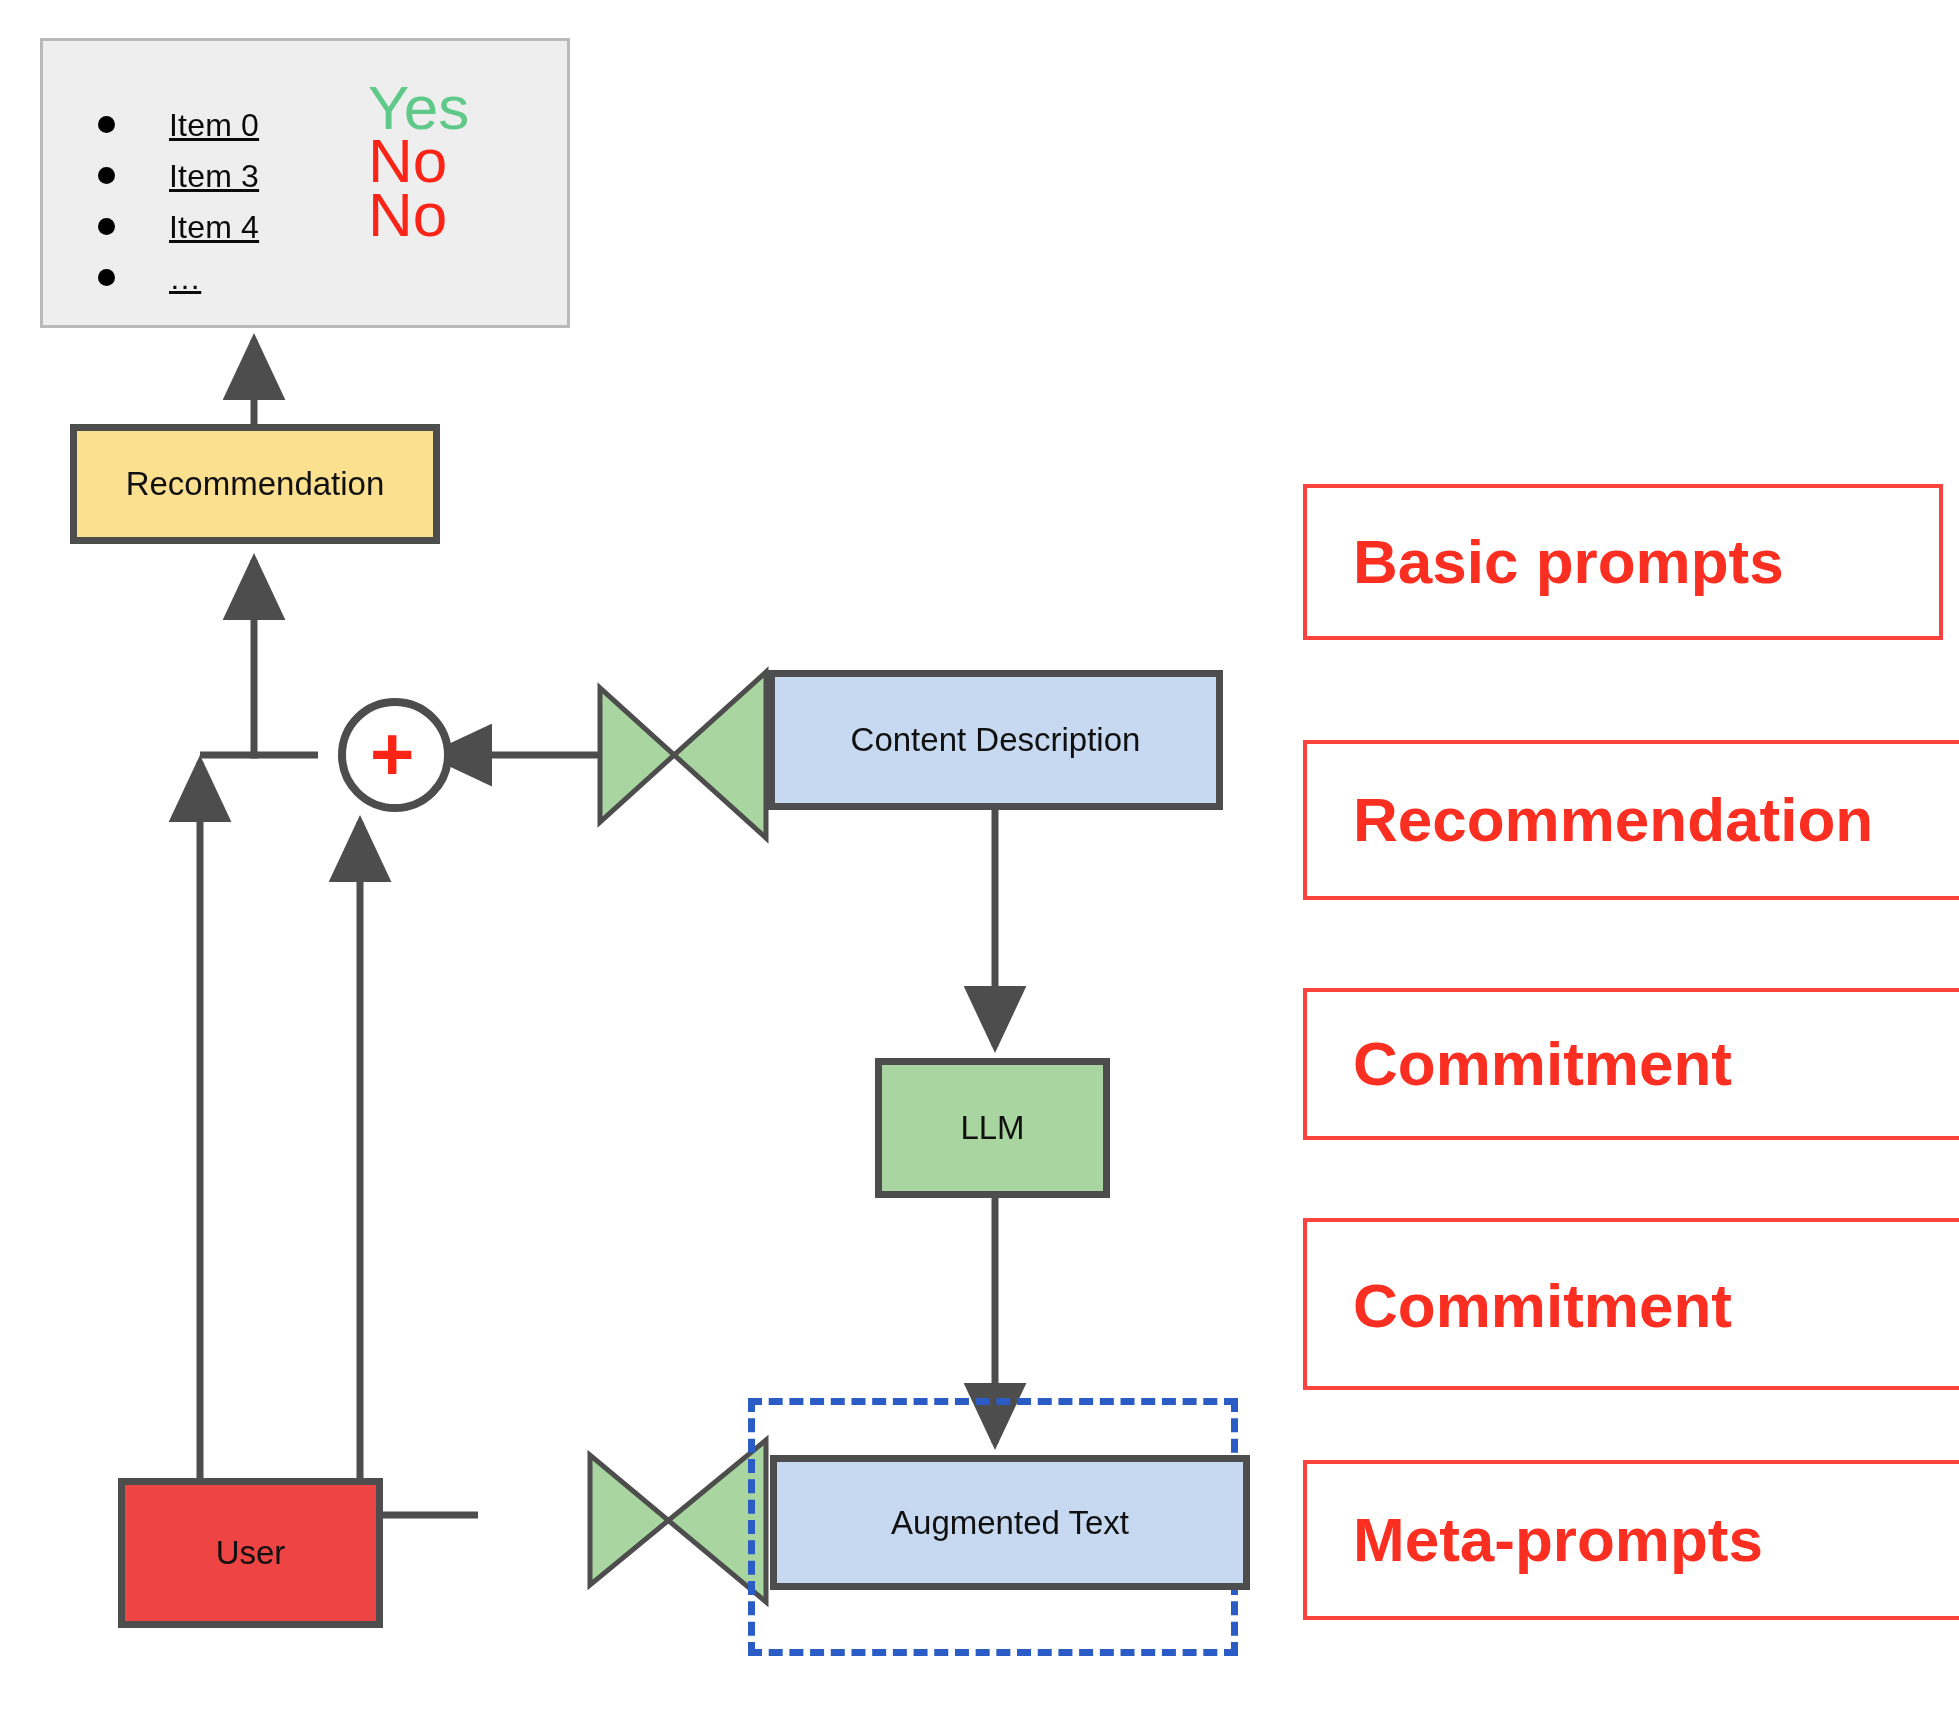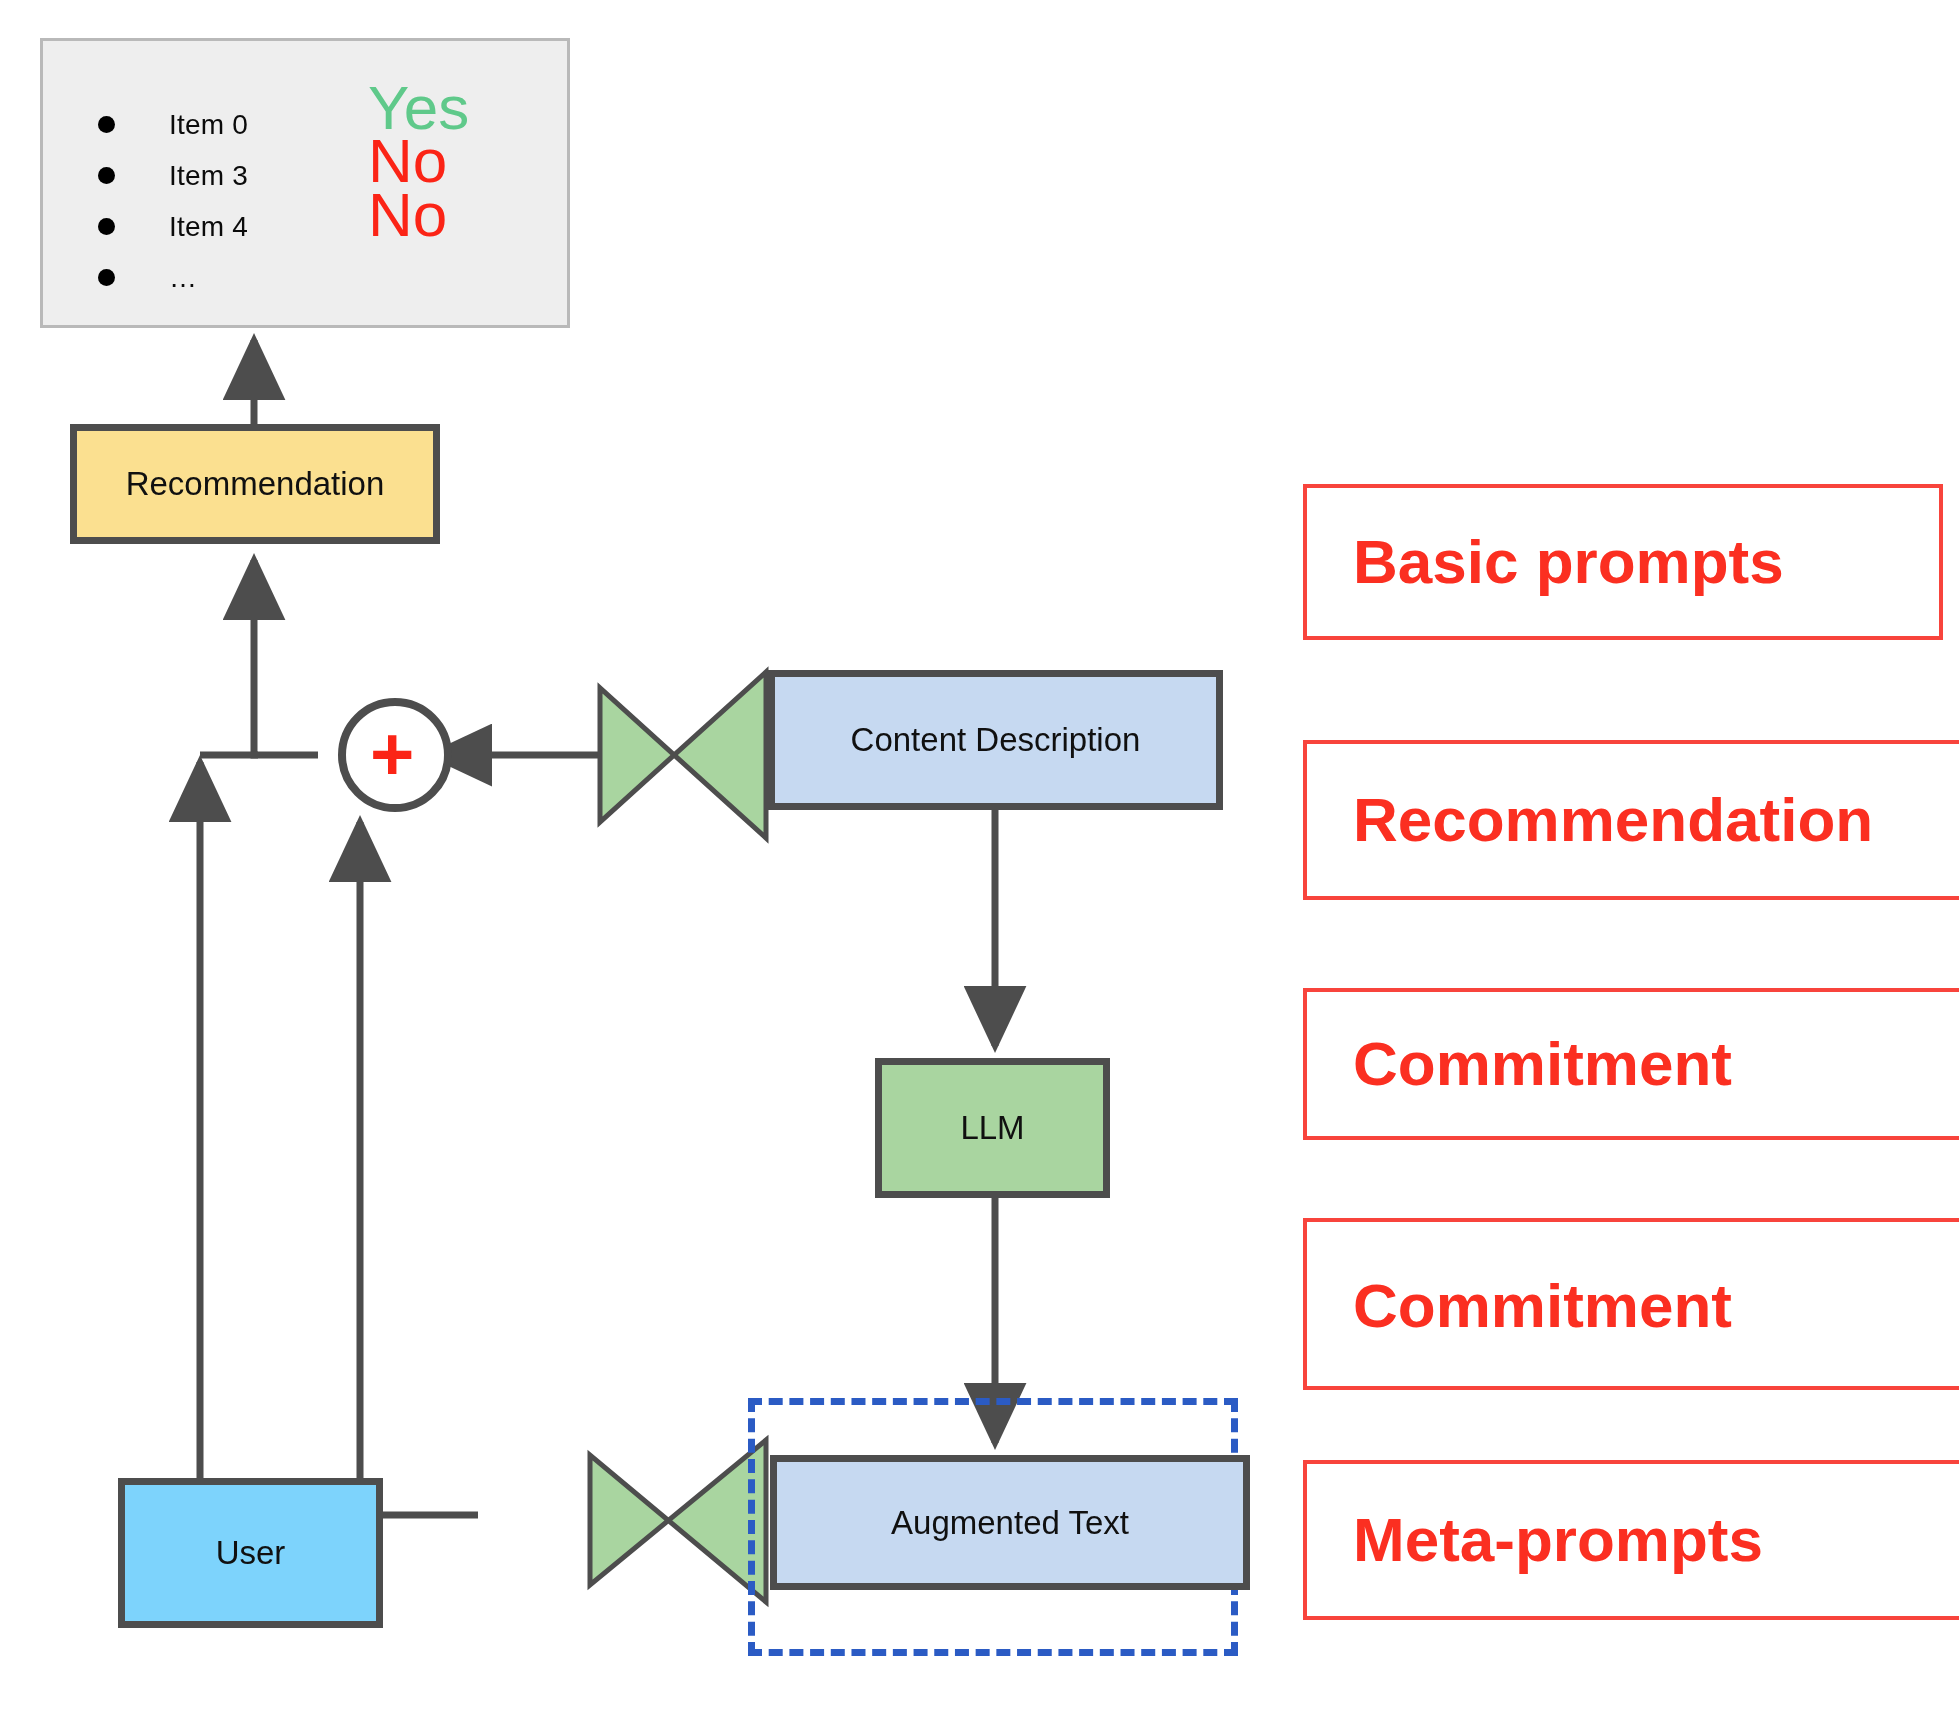--- a/index.html
+++ b/index.html
@@ -6,34 +6,34 @@
   body{width:1959px;height:1735px;position:relative;overflow:hidden;
        font-family:"Liberation Sans","DejaVu Sans",sans-serif;}
   #stage{position:absolute;left:0;top:0;width:1959px;height:1735px;}
 
   
   .item-panel{position:absolute;left:40px;top:38px;width:530px;height:290px;
     background:#eeeeee;border:3px solid #b9b9b9;box-sizing:border-box;}
   .item-rows{position:absolute;left:55px;top:58px;}
   .item-row{display:flex;align-items:center;height:51px;}
   .bullet{width:17px;height:17px;border-radius:50%;background:#000;flex:0 0 auto;}
-  .item-label{margin-left:54px;font-size:28px;color:#0b0b0b;line-height:1;
-    letter-spacing:.2px;white-space:nowrap;}
+  .item-label{margin-left:54px;font-size:32px;color:#0b0b0b;line-height:1;
+    letter-spacing:.2px;white-space:nowrap;text-decoration:underline;}
   .verdicts{position:absolute;left:325px;top:40px;display:flex;flex-direction:column;}
   .verdict{font-size:62px;line-height:.86;font-weight:400;white-space:nowrap;}
 
   
   .fbox{position:absolute;box-sizing:border-box;border:7px solid #4d4d4d;
     display:flex;align-items:center;justify-content:center;
     font-size:33px;color:#101010;text-align:center;line-height:1.2;}
   .fbox.rec{left:70px;top:424px;width:370px;height:120px;background:#fbe090;}
   .fbox.content{left:768px;top:670px;width:455px;height:140px;background:#c6d9f1;}
   .fbox.llm{left:875px;top:1058px;width:235px;height:140px;background:#a9d5a0;}
   .fbox.aug{left:770px;top:1455px;width:480px;height:135px;background:#c6d9f1;}
-  .fbox.user{left:118px;top:1478px;width:265px;height:150px;background:#7dd3fc;}
+  .fbox.user{left:118px;top:1478px;width:265px;height:150px;background:#ef4444;}
 
   
   .rbox{position:absolute;box-sizing:border-box;border:4px solid #f8443c;
     background:#ffffff;display:flex;align-items:center;
     padding-left:46px;color:#fb2f21;font-size:62px;line-height:1.12;font-weight:bold;}
   .rbox.two-line{padding-top:4px;}
   .rbox span{display:block;}
 
   
   .dashed-zone{position:absolute;left:748px;top:1398px;width:490px;height:258px;

